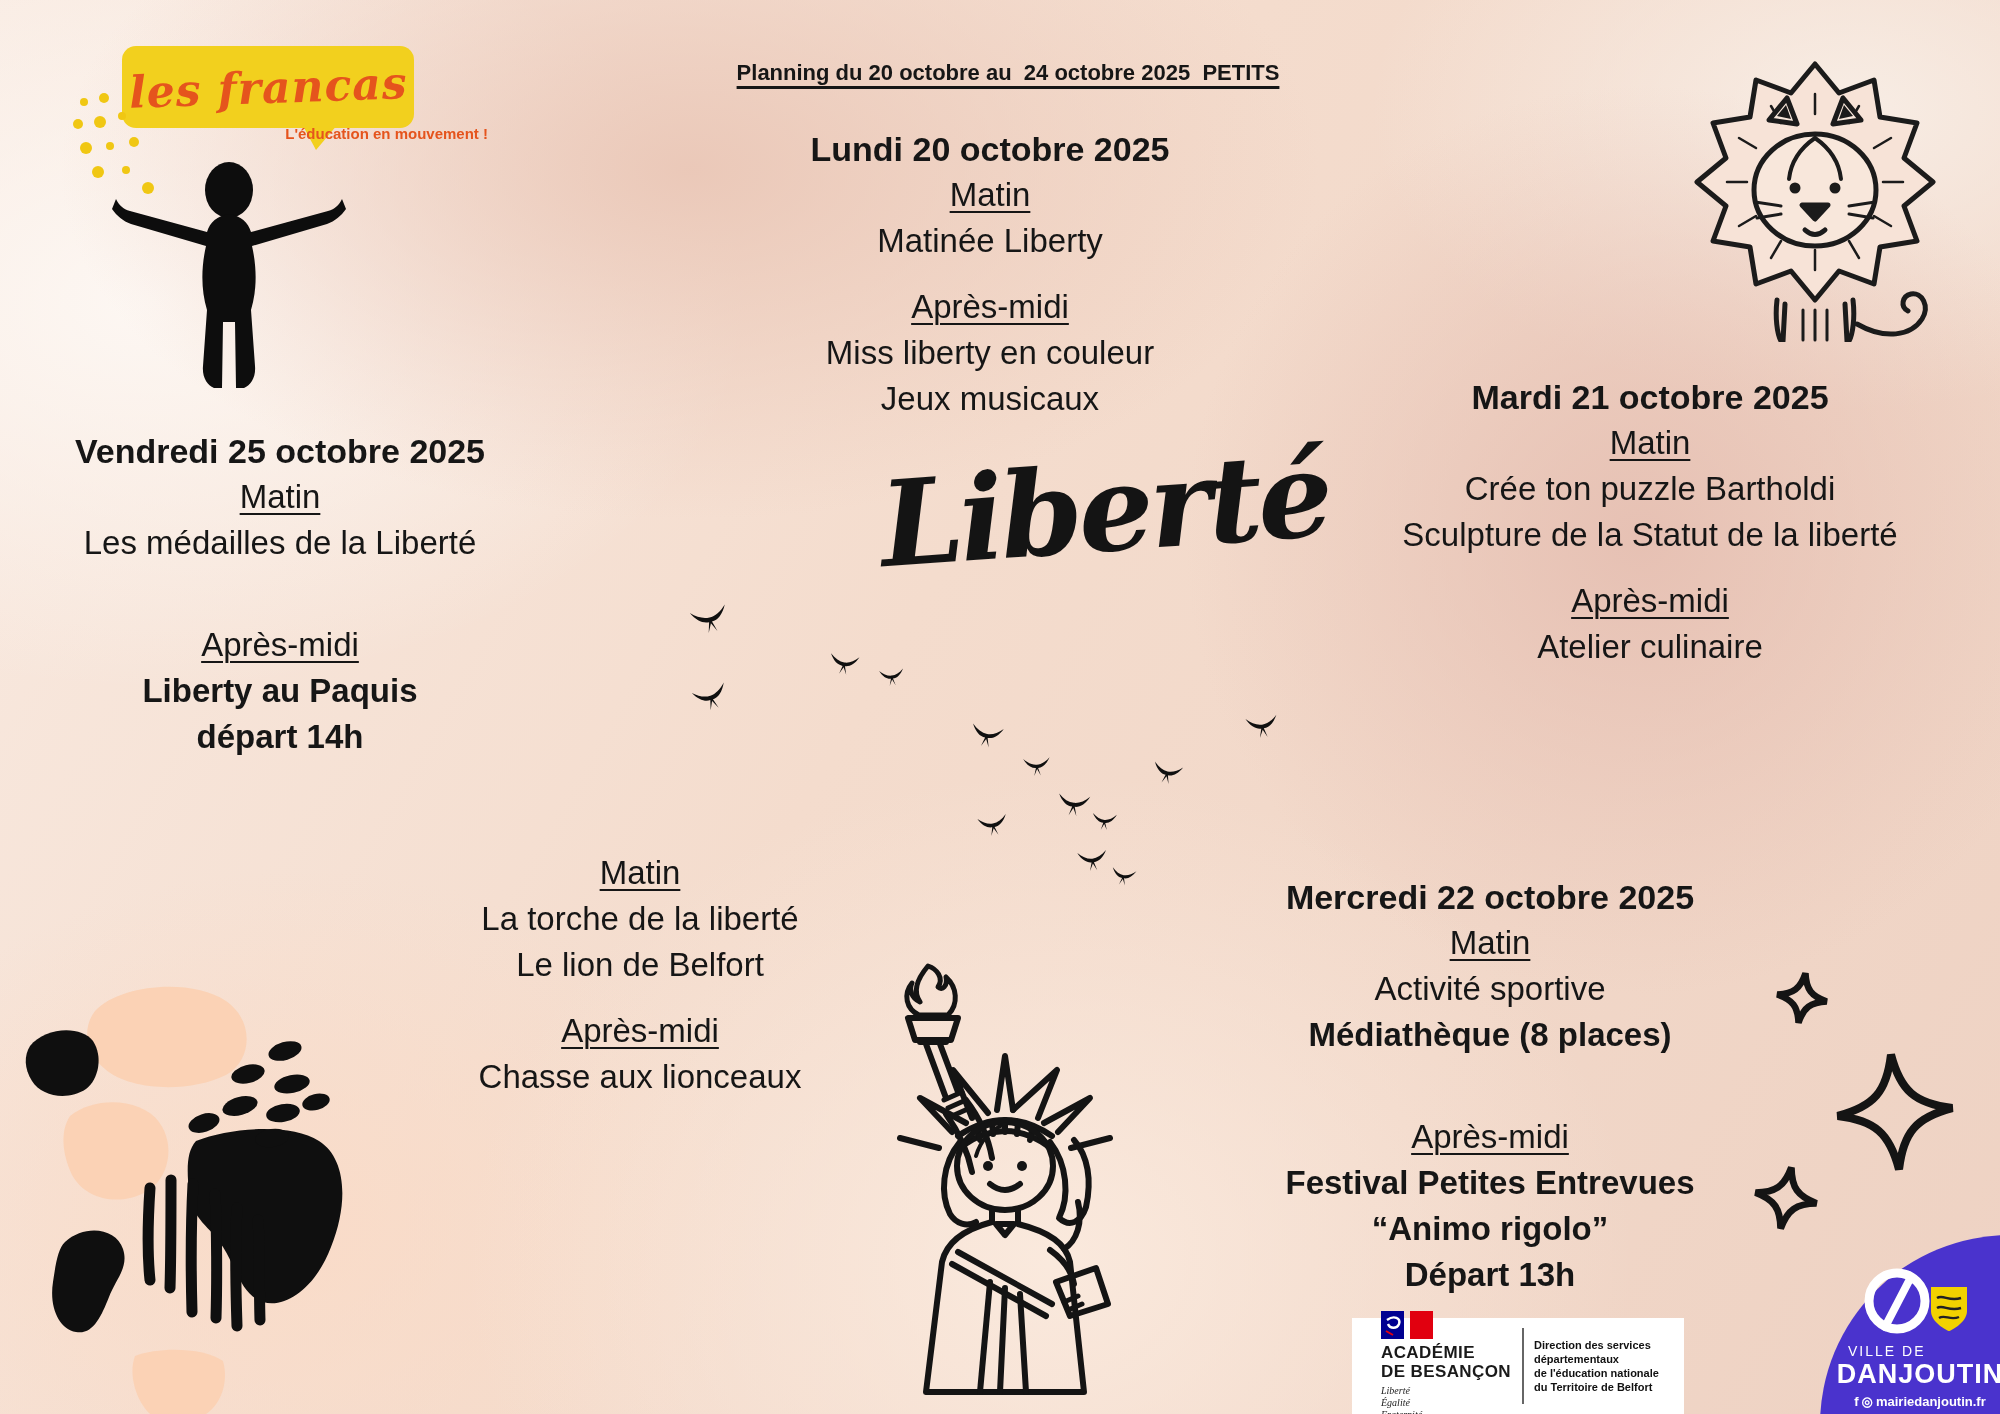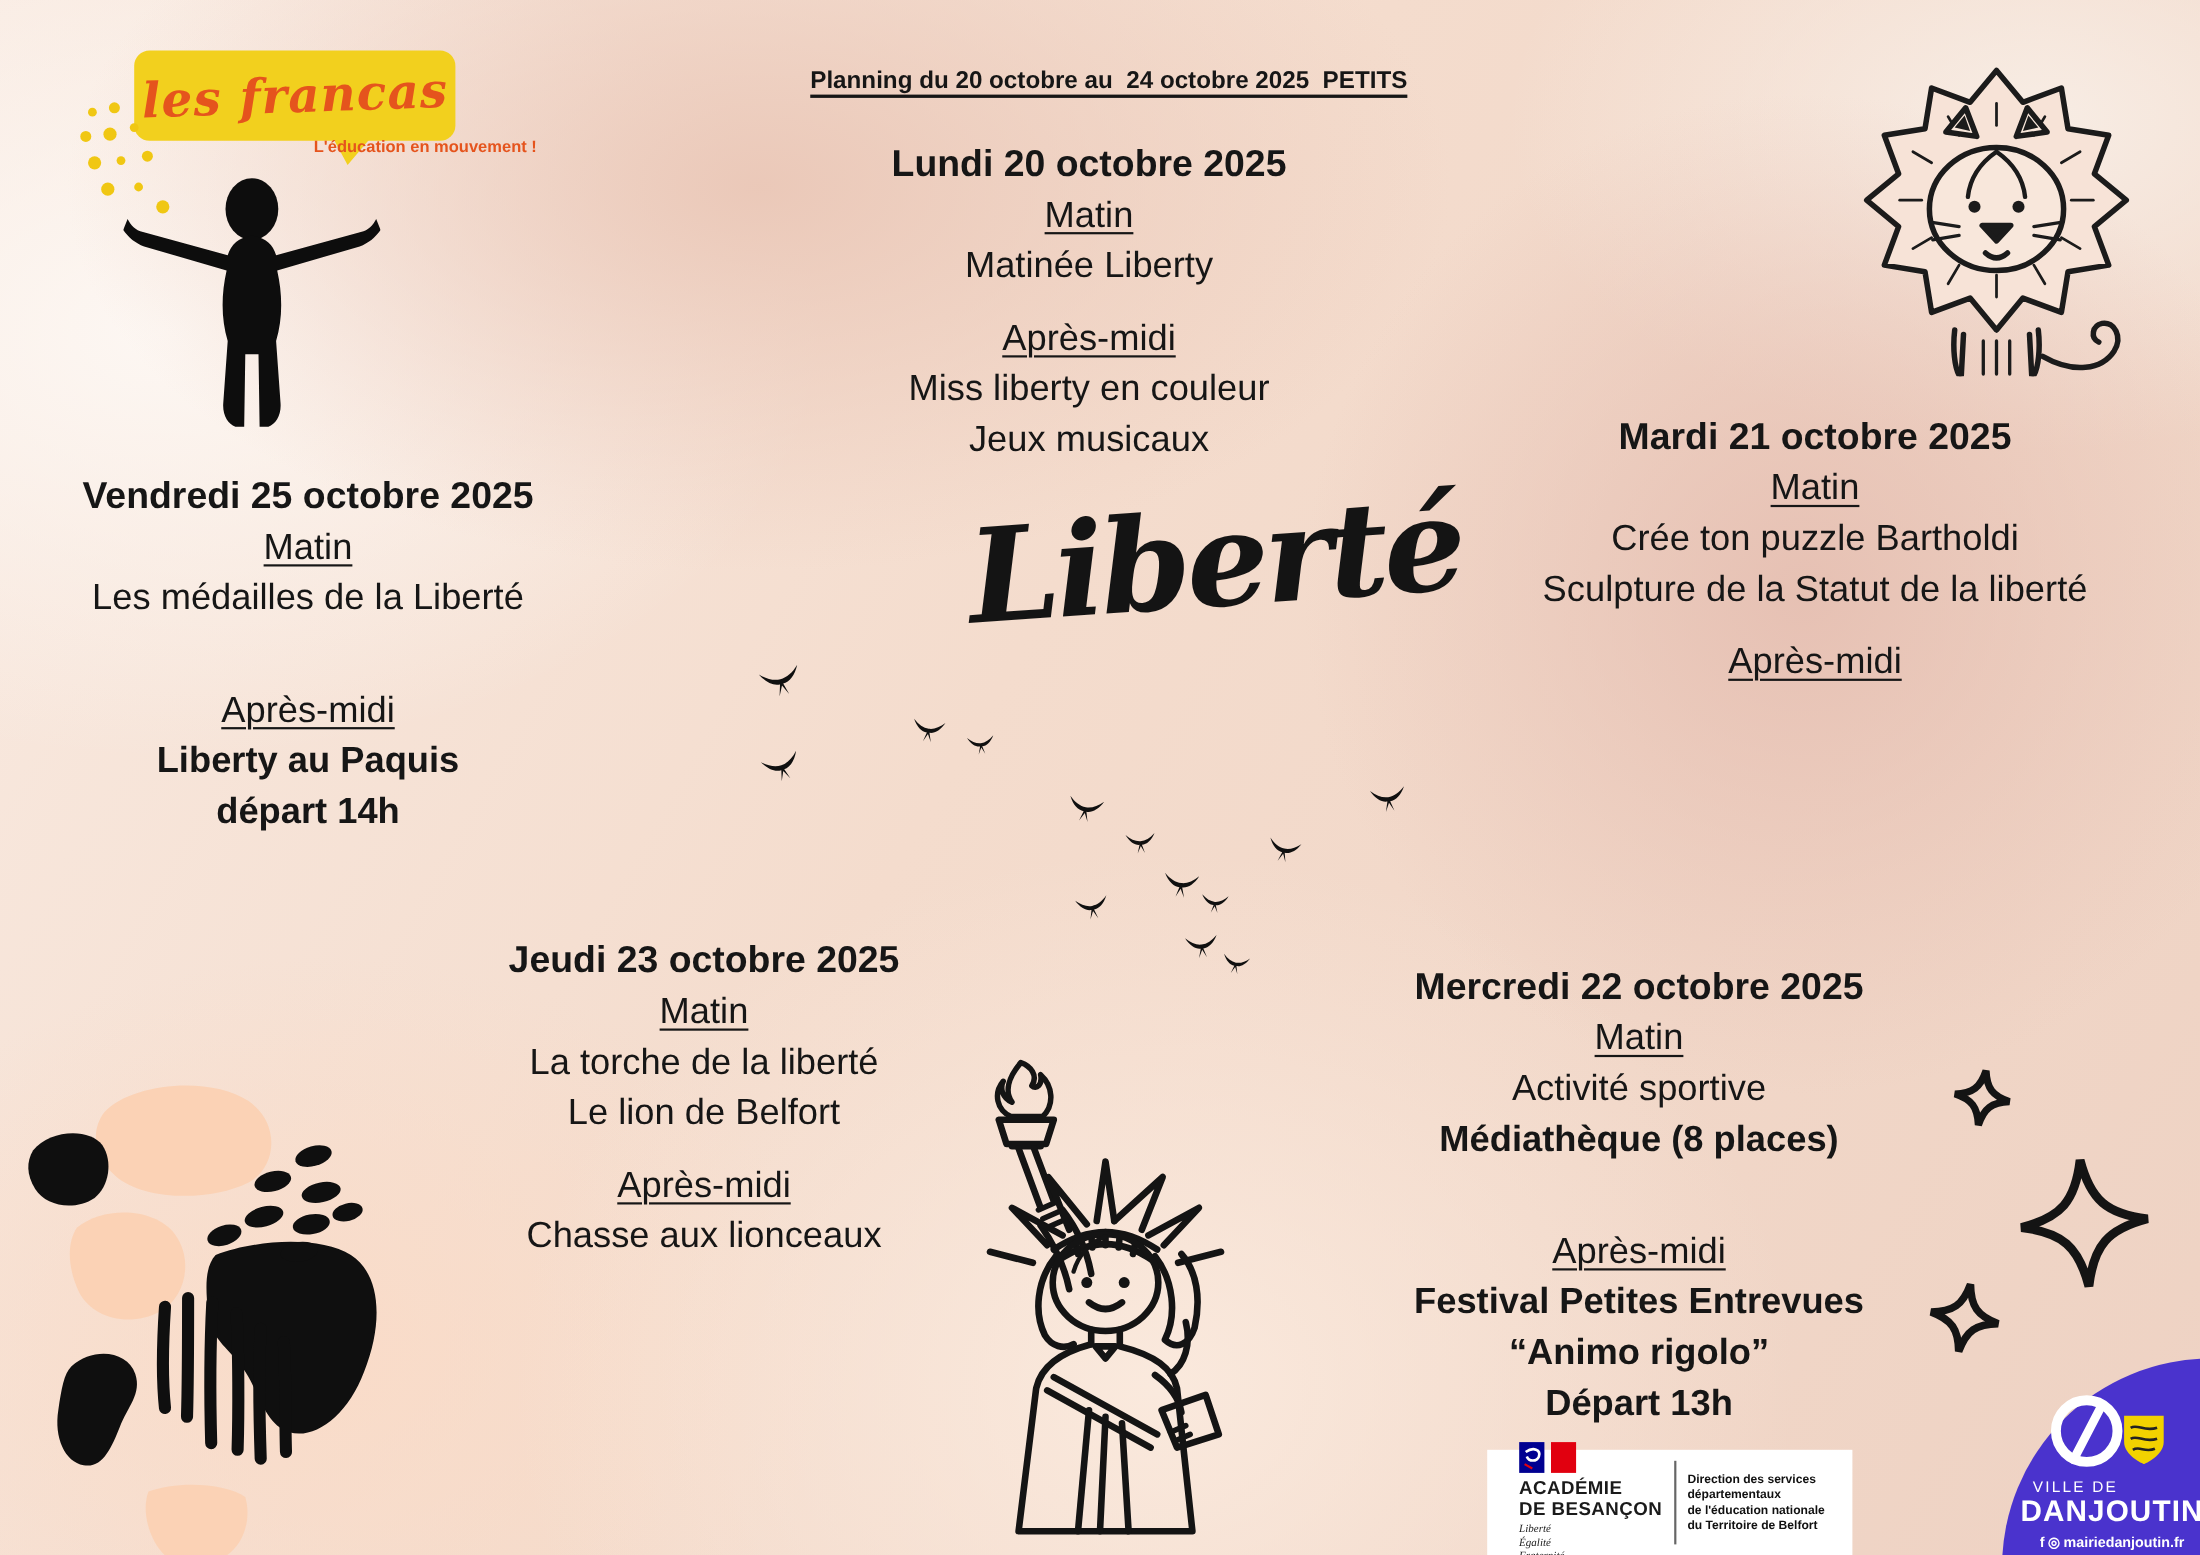--- a/index.html
+++ b/index.html
@@ -179,20 +179,21 @@
     <div class="line">Jeux musicaux</div>
   </div>
 
   <div class="abs day d-mardi">
     <div class="day-title">Mardi 21 octobre 2025</div>
     <div class="label">Matin</div>
     <div class="line">Crée ton puzzle Bartholdi</div>
     <div class="line">Sculpture de la Statut de la liberté</div>
     <div class="gap-sm"></div>
     <div class="label">Après-midi</div>
+    <div class="line">Atelier culinaire</div>
   </div>
 
   <div class="abs day d-vendredi">
     <div class="day-title">Vendredi 25 octobre 2025</div>
     <div class="label">Matin</div>
     <div class="line">Les médailles de la Liberté</div>
     <div class="gap-lg"></div>
     <div class="label">Après-midi</div>
     <div class="line b">Liberty au Paquis</div>
     <div class="line b">départ 14h</div>
@@ -213,21 +214,20 @@
     <use href="#bird" transform="translate(362,198) rotate(-4) scale(1.1)"></use>
     <use href="#bird" transform="translate(494,200) rotate(12) scale(1.2)"></use>
     <use href="#bird" transform="translate(398,232) rotate(6) scale(1.3)"></use>
     <use href="#bird" transform="translate(316,258) rotate(-10) scale(1.2)"></use>
     <use href="#bird" transform="translate(432,252) rotate(4) scale(1.0)"></use>
     <use href="#bird" transform="translate(416,292) rotate(-6) scale(1.2)"></use>
     <use href="#bird" transform="translate(452,306) rotate(10) scale(1.0)"></use>
   </svg>
 
   <div class="abs day d-jeudi">
-    <div class="day-title">Jeudi 23 octobre 2025</div>
     <div class="label">Matin</div>
     <div class="line">La torche de la liberté</div>
     <div class="line">Le lion de Belfort</div>
     <div class="gap-sm"></div>
     <div class="label">Après-midi</div>
     <div class="line">Chasse aux lionceaux</div>
   </div>
 
   <div class="abs day d-mercredi">
     <div class="day-title">Mercredi 22 octobre 2025</div>

